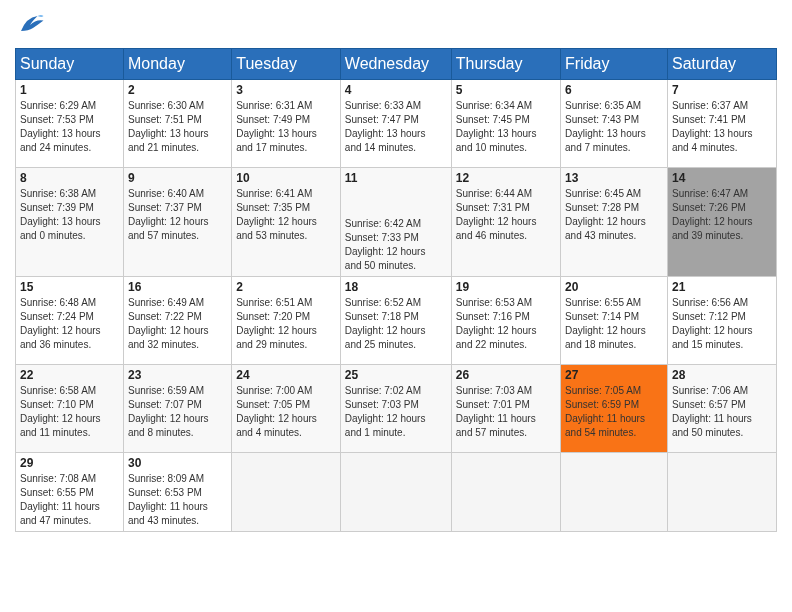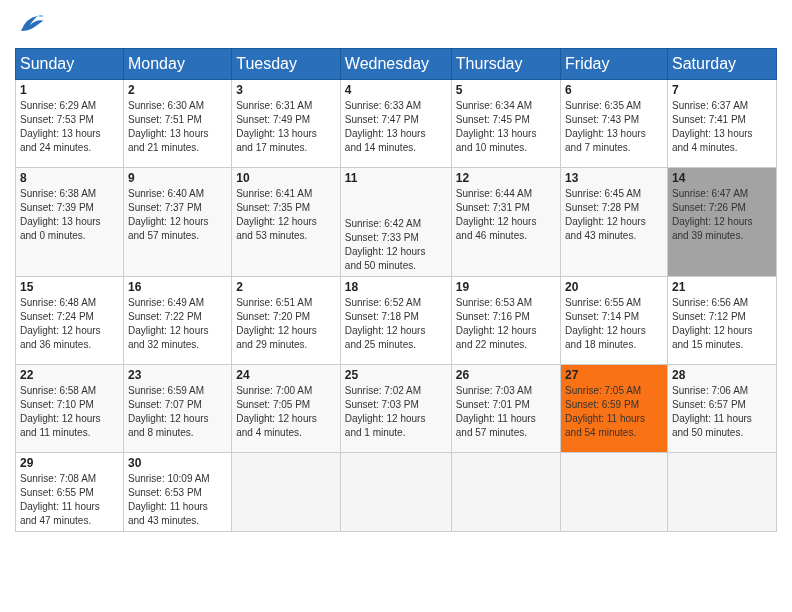--- a/index.html
+++ b/index.html
@@ -328,21 +328,21 @@
         <tr>
           <td>
             <span class="day-num">29</span>
             <div class="day-info" style="white-space: pre-line;">Sunrise: 7:08 AM
 Sunset: 6:55 PM
 Daylight: 11 hours
 and 47 minutes.</div>
           </td>
           <td>
             <span class="day-num">30</span>
-            <div class="day-info" style="white-space: pre-line;">Sunrise: 10:09 AM
+            <div class="day-info" style="white-space: pre-line;">Sunrise: 8:09 AM
 Sunset: 6:53 PM
 Daylight: 11 hours
 and 43 minutes.</div>
           </td>
           <td class="empty"></td>
           <td class="empty"></td>
           <td class="empty"></td>
           <td class="empty"></td>
           <td class="empty"></td>
         </tr>

